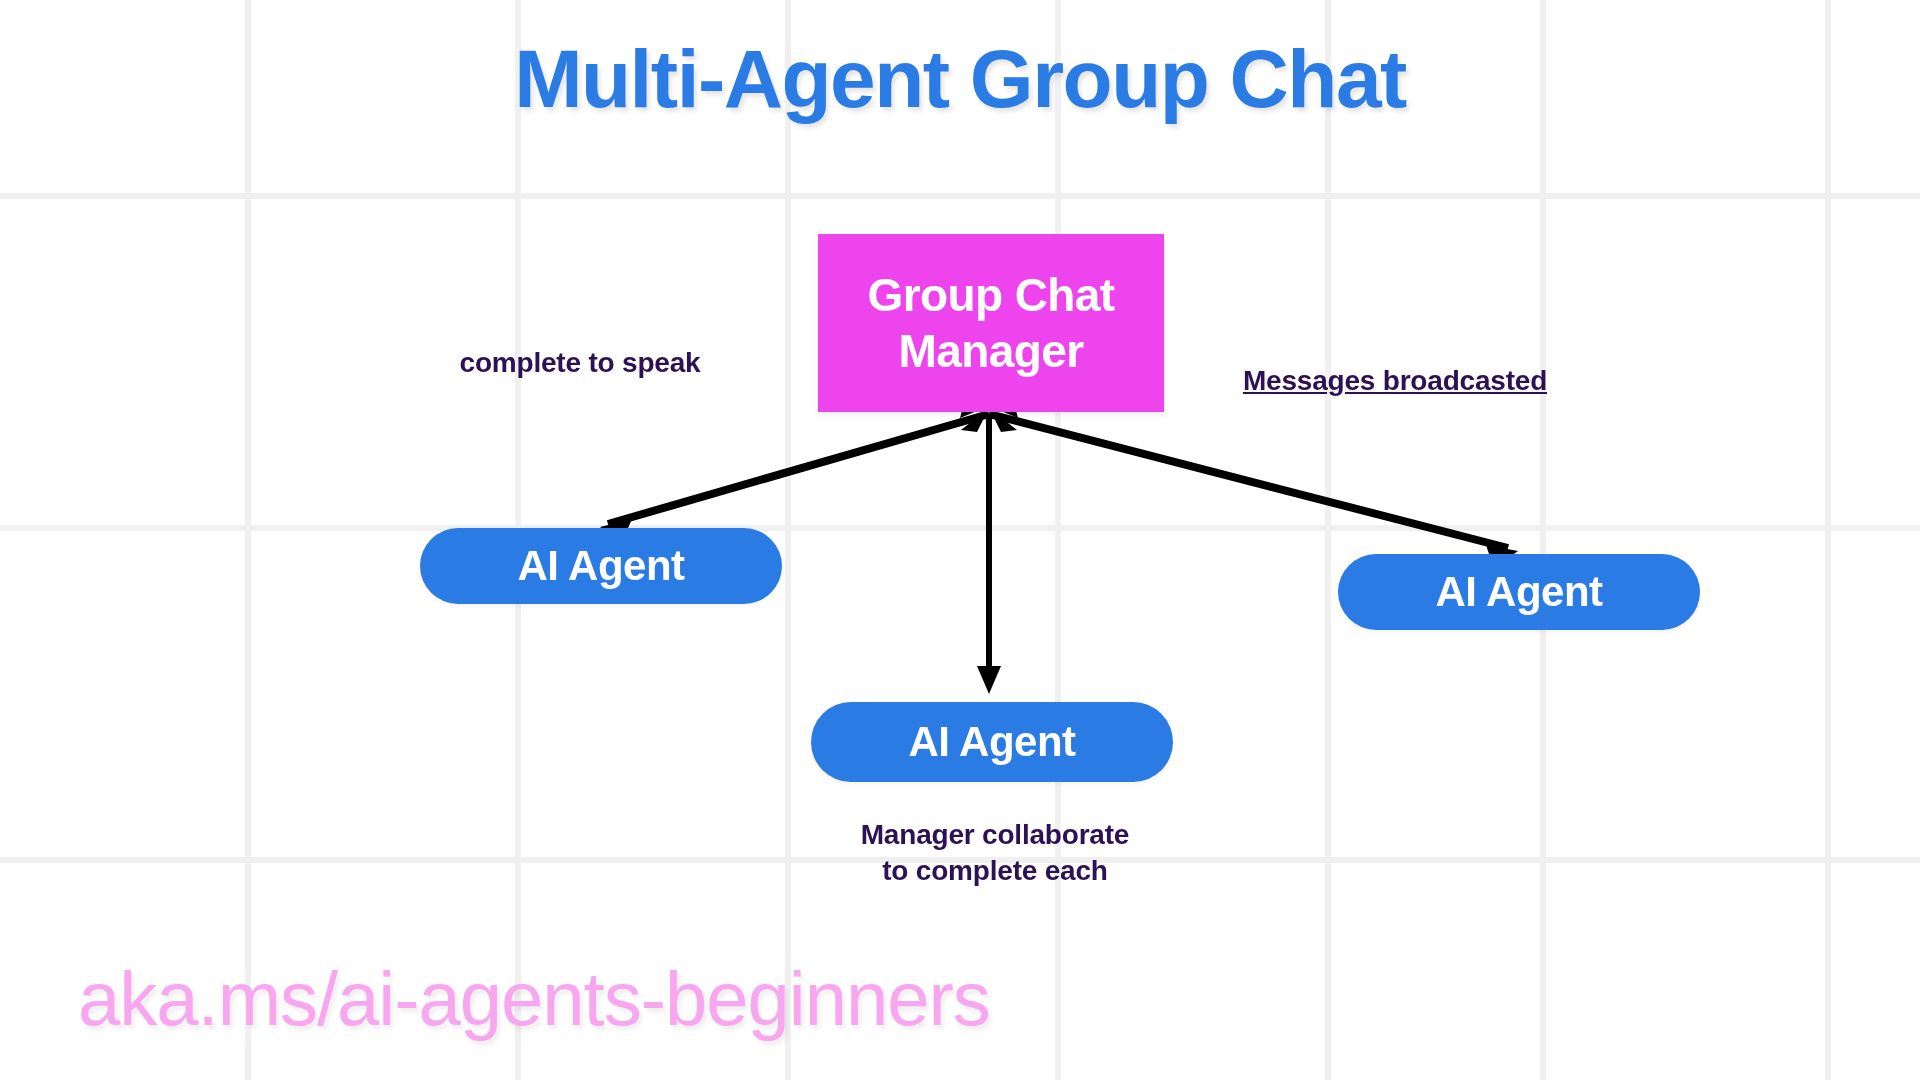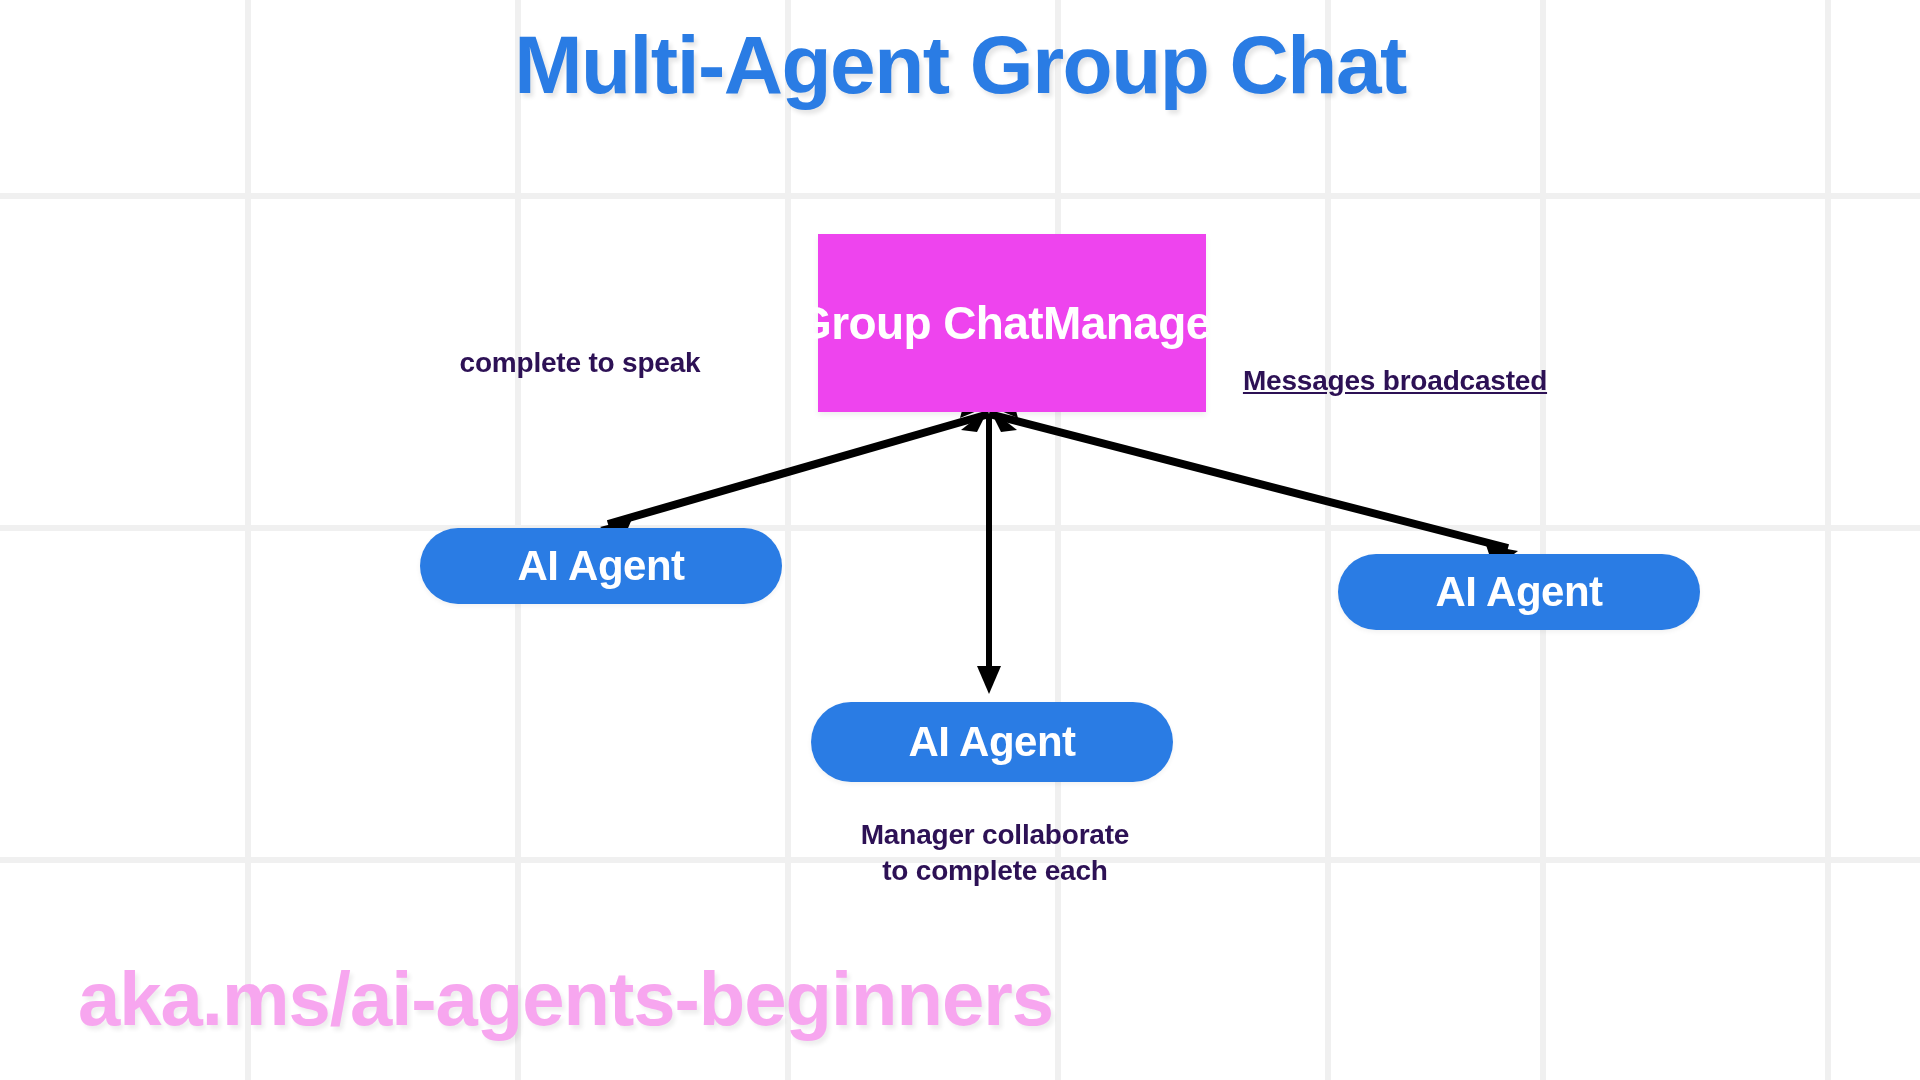--- a/index.html
+++ b/index.html
@@ -36,41 +36,41 @@
     left: 0;
     width: 1920px;
     height: 6px;
     background: #f0f0f0;
   }
 
   
   #page-title {
     position: absolute;
     left: 0;
-    top: 18px;
+    top: 32px;
     width: 1920px;
     text-align: center;
     font-size: 82px;
     font-weight: 800;
     letter-spacing: -1.5px;
     color: #2a7ce4;
     text-shadow: 3px 4px 4px rgba(0,0,0,0.10);
     white-space: nowrap;
   }
 
   
   #manager-box {
     position: absolute;
     left: 818px;
     top: 234px;
-    width: 388px;
+    width: 346px;
     height: 178px;
     background: #ee44ee;
     display: flex;
-    flex-direction: row;
+    flex-direction: column;
     align-items: center;
     justify-content: center;
     box-shadow: 0 3px 6px rgba(0,0,0,0.07);
   }
   #manager-box .mline {
     color: #ffffff;
     font-size: 46px;
     font-weight: 800;
     line-height: 1.22;
     letter-spacing: -0.6px;
@@ -117,21 +117,21 @@
     inset: 0;
     pointer-events: none;
   }
 
   
   #footer-url {
     position: absolute;
     left: 78px;
     top: 955px;
     font-size: 76px;
-    font-weight: 700;
+    font-weight: 400;
     color: #f7a6ef;
     letter-spacing: -1px;
     text-shadow: 3px 4px 4px rgba(0,0,0,0.07);
     white-space: nowrap;
   }
 </style>
 </head>
 <body>
 
 <div id="canvas">

